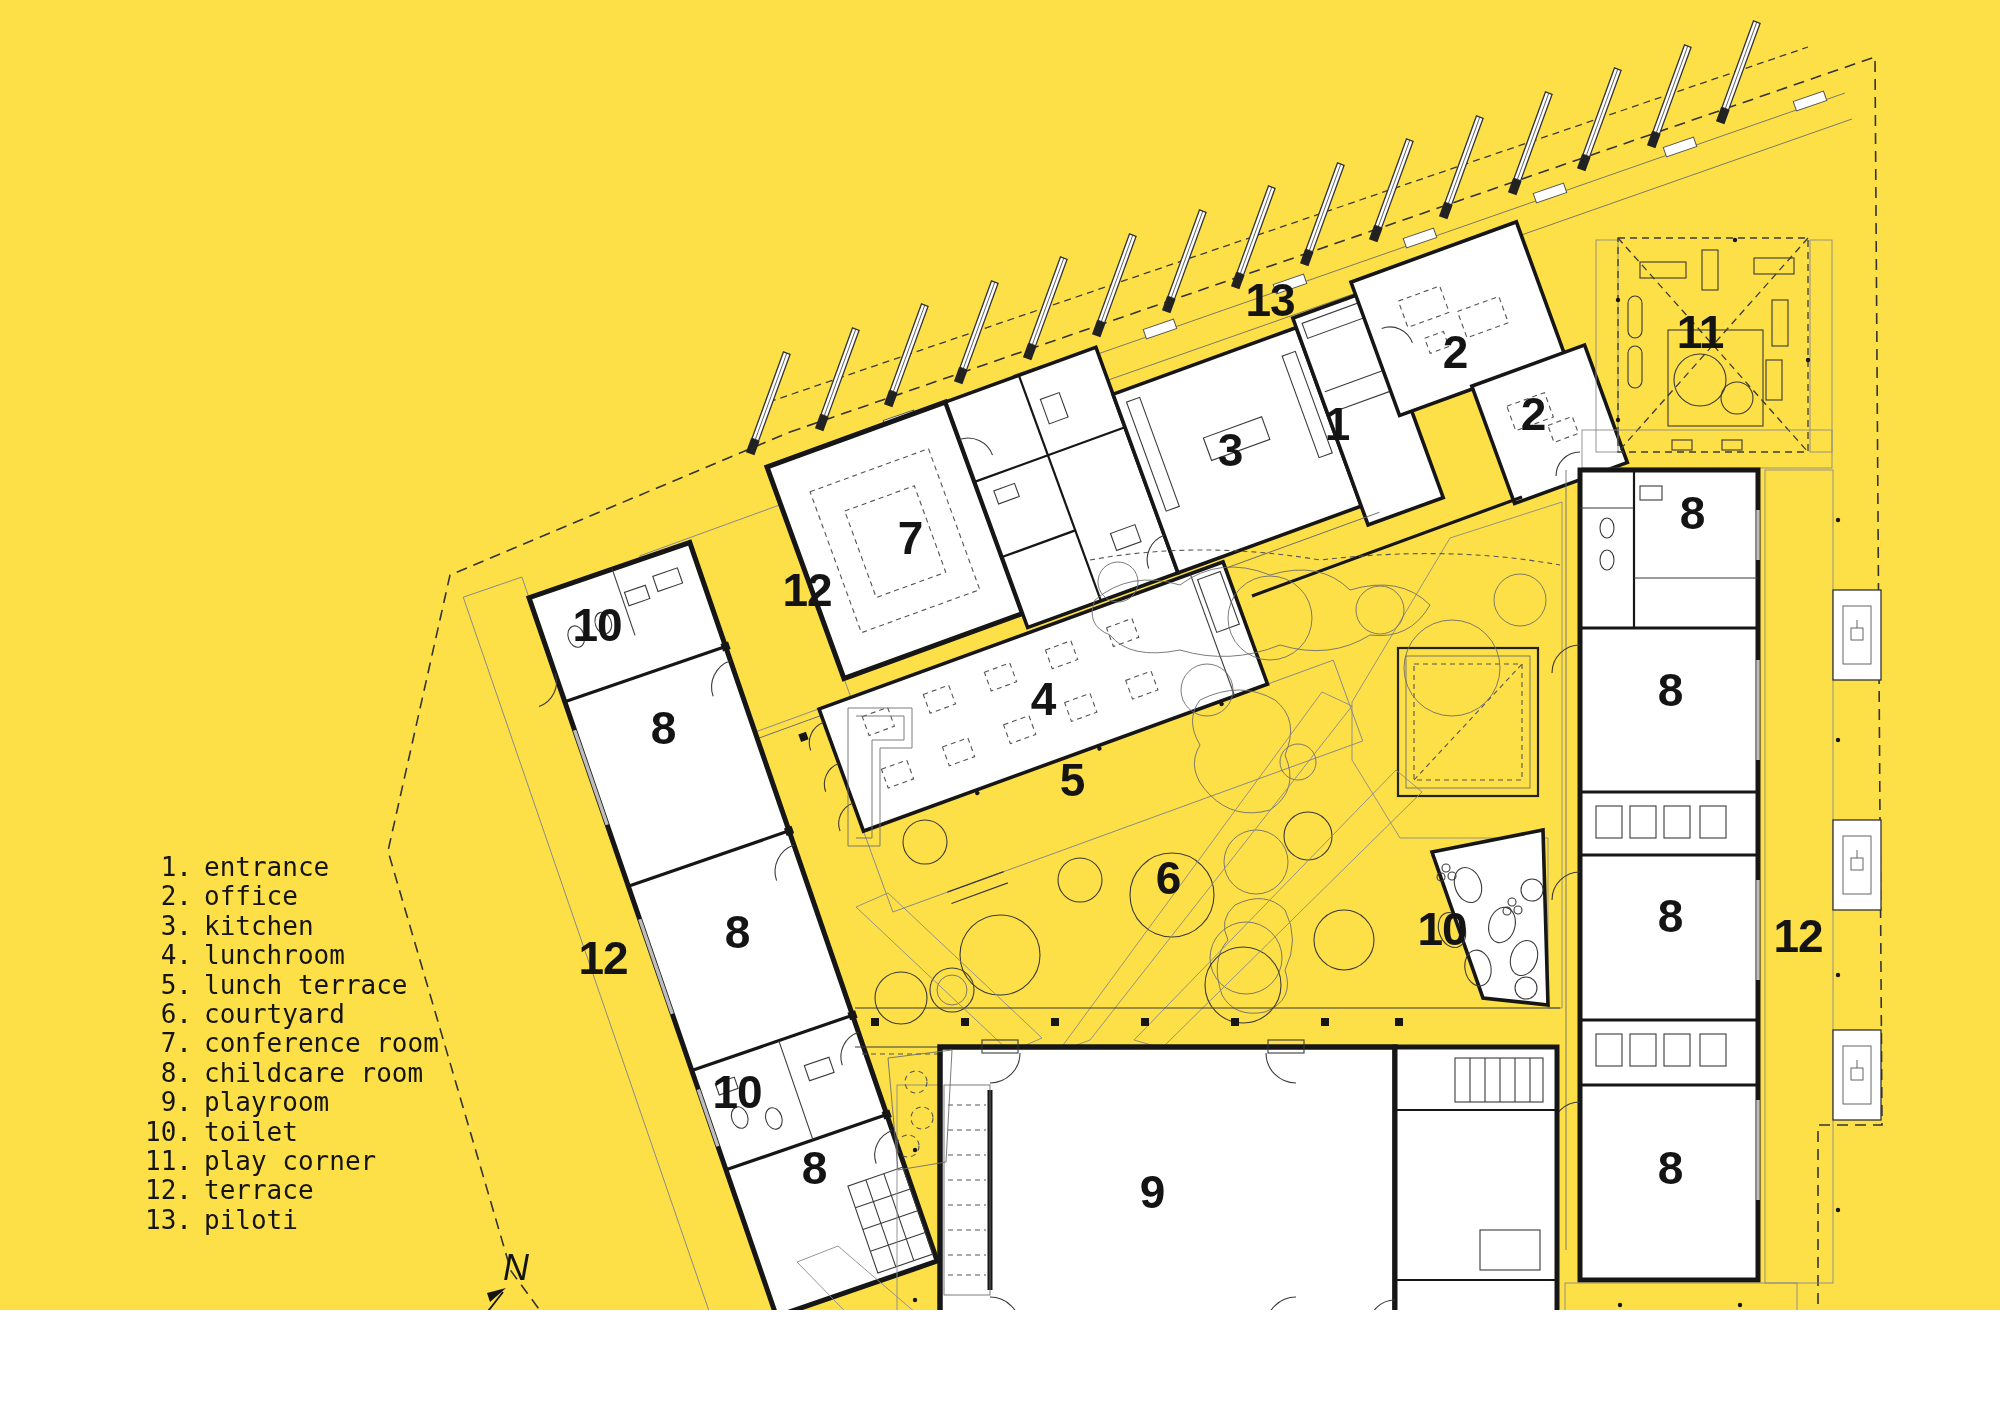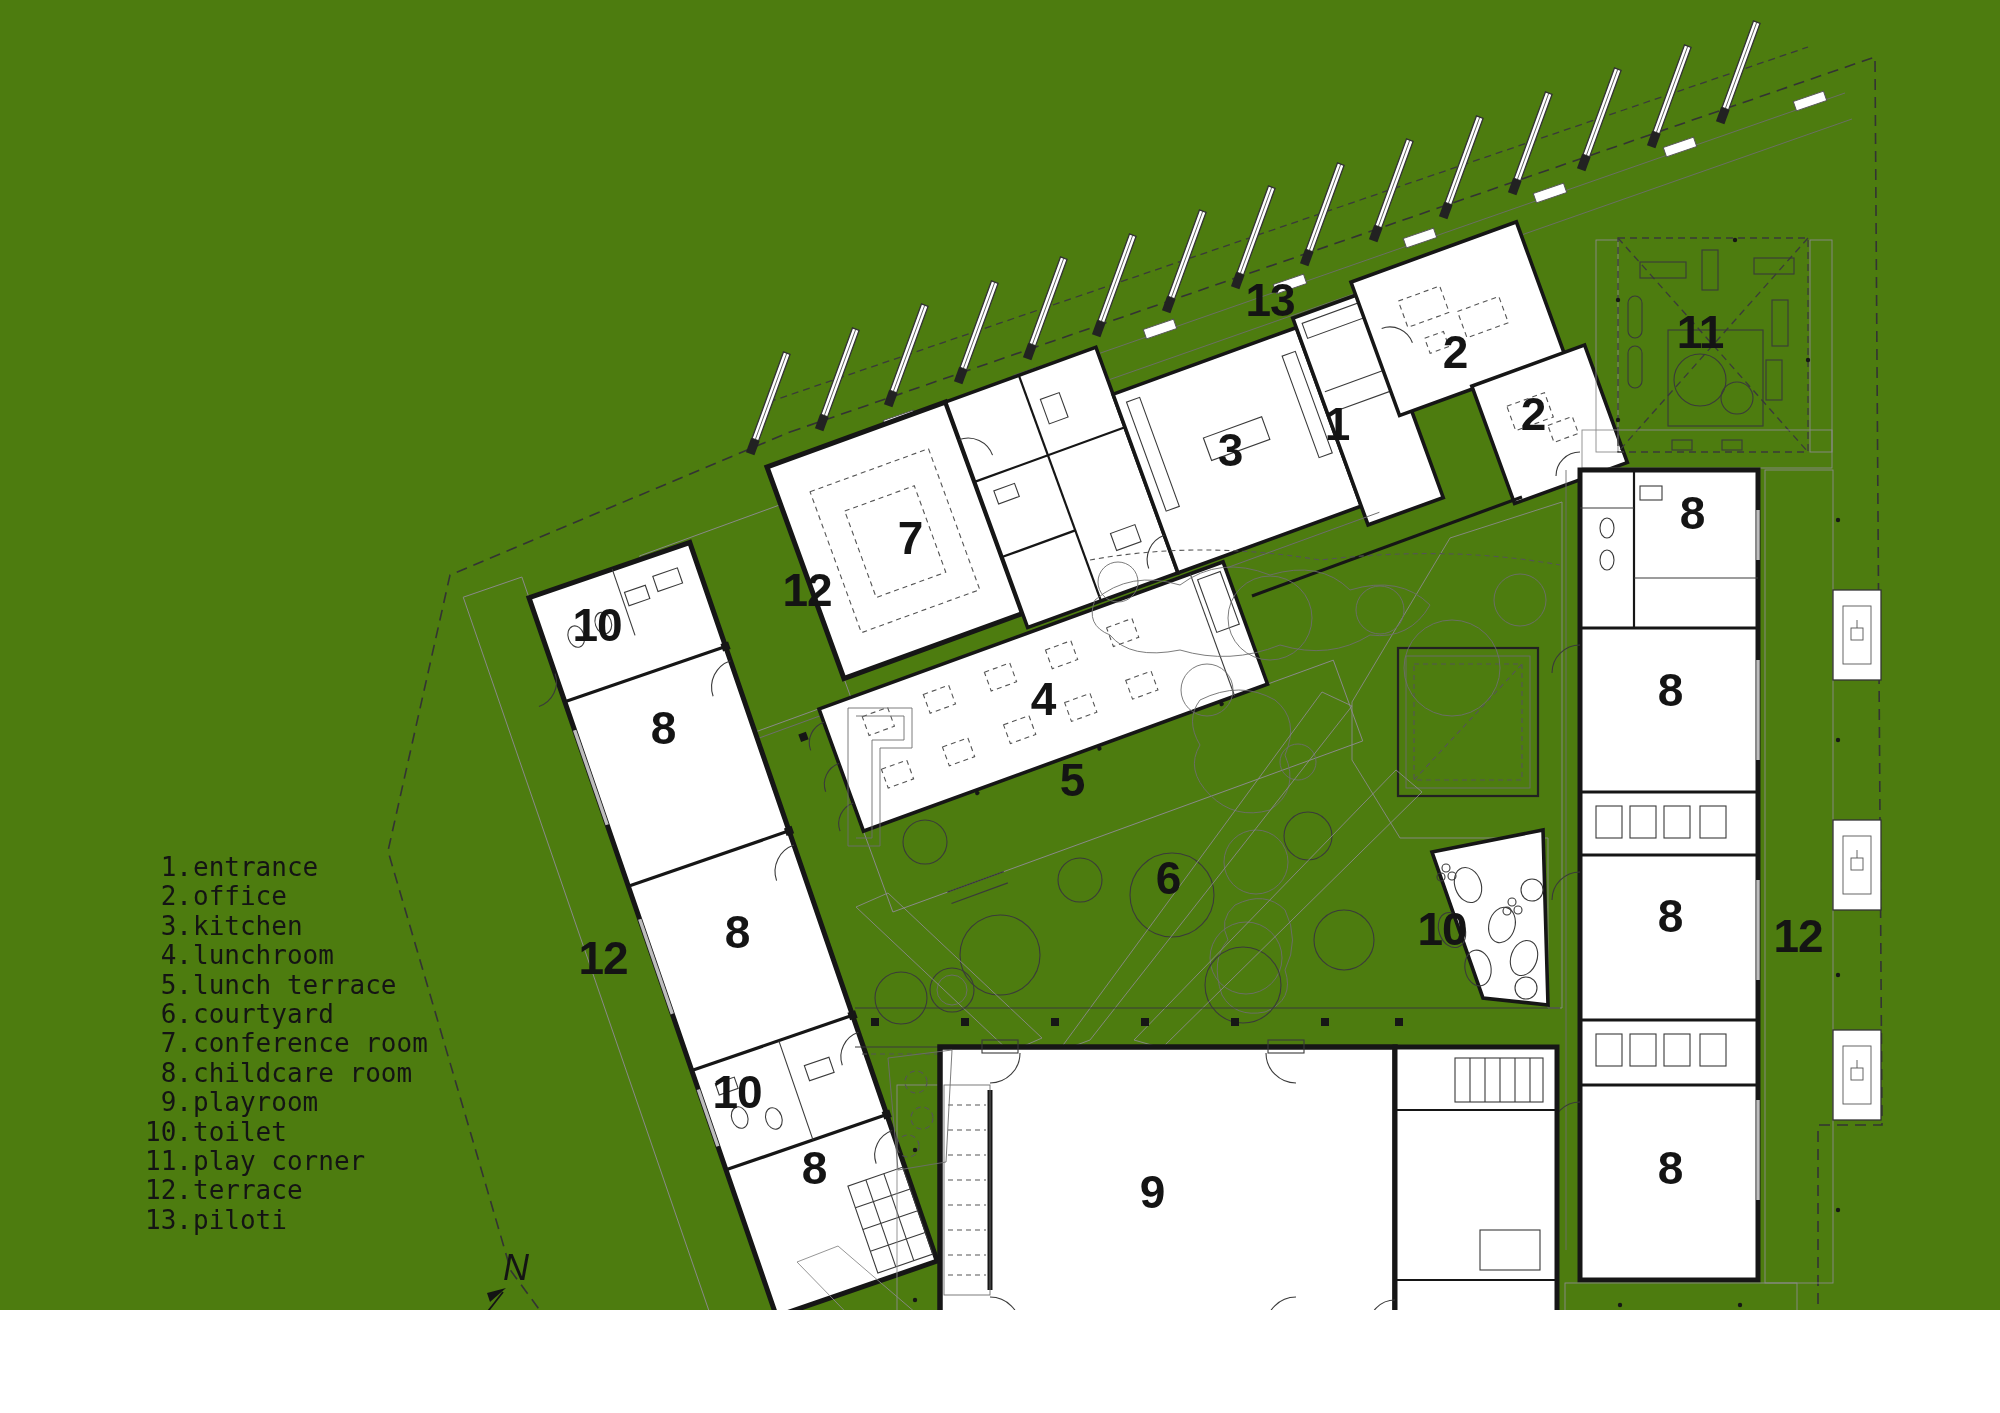--- a/index.html
+++ b/index.html
@@ -1,26 +1,26 @@
 <!DOCTYPE html>
 <html><head>
 <meta charset="utf-8">
 <style>
   html,body{margin:0;padding:0;background:#fff;}
-  .page{position:relative;width:2000px;height:1310px;background:#4d7c0f;overflow:hidden;
+  .page{position:relative;width:2000px;height:1310px;background:#fde047;overflow:hidden;
         font-family:"Liberation Sans",sans-serif;}
   svg{position:absolute;left:0;top:0;}
   .room-num{font:700 46px "Liberation Sans",sans-serif;fill:#141414;letter-spacing:-1px;}
   .scale-num{font:400 27px "DejaVu Sans Mono",monospace;fill:#141414;}
   .north-n{font:italic 400 36px "Liberation Sans",sans-serif;fill:#141414;}
   .legend{position:absolute;left:116px;top:853px;color:#141414;
           font:400 26px/29.4px "DejaVu Sans Mono",monospace;white-space:pre;}
   .legend .row{display:flex;}
   .legend .num{display:inline-block;width:76px;text-align:right;}
-  .legend .lab{display:inline-block;margin-left:1px;}
+  .legend .lab{display:inline-block;margin-left:12px;}
   
   .w5{stroke:#161616;stroke-width:5;fill:#fff;}
   .w4{stroke:#161616;stroke-width:3.6;fill:#fff;}
   .w3{stroke:#161616;stroke-width:3.2;fill:none;}
   .w2{stroke:#161616;stroke-width:2.2;fill:none;}
   .tl{stroke:#3a3a3a;stroke-width:1.1;fill:none;}
   .tg{stroke:#6d6d6d;stroke-width:0.9;fill:none;}
   .dsh{stroke:#3a3a3a;stroke-width:1.3;fill:none;stroke-dasharray:7 5;}
   .dshf{stroke:#555;stroke-width:1.1;fill:none;stroke-dasharray:5 4;}
   .site{stroke:#333;stroke-width:1.6;fill:none;stroke-dasharray:11 7;}

